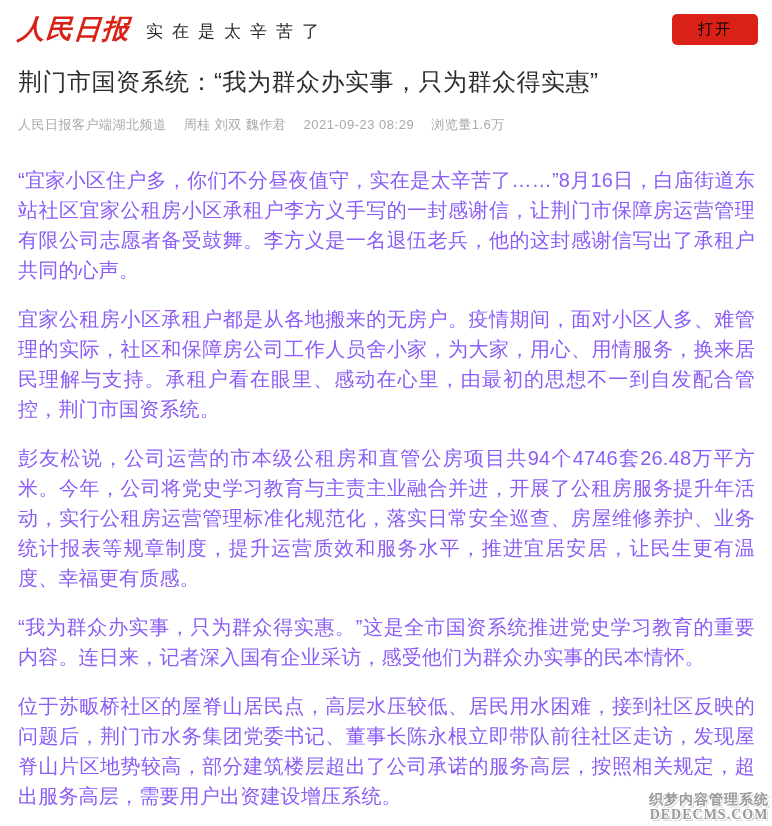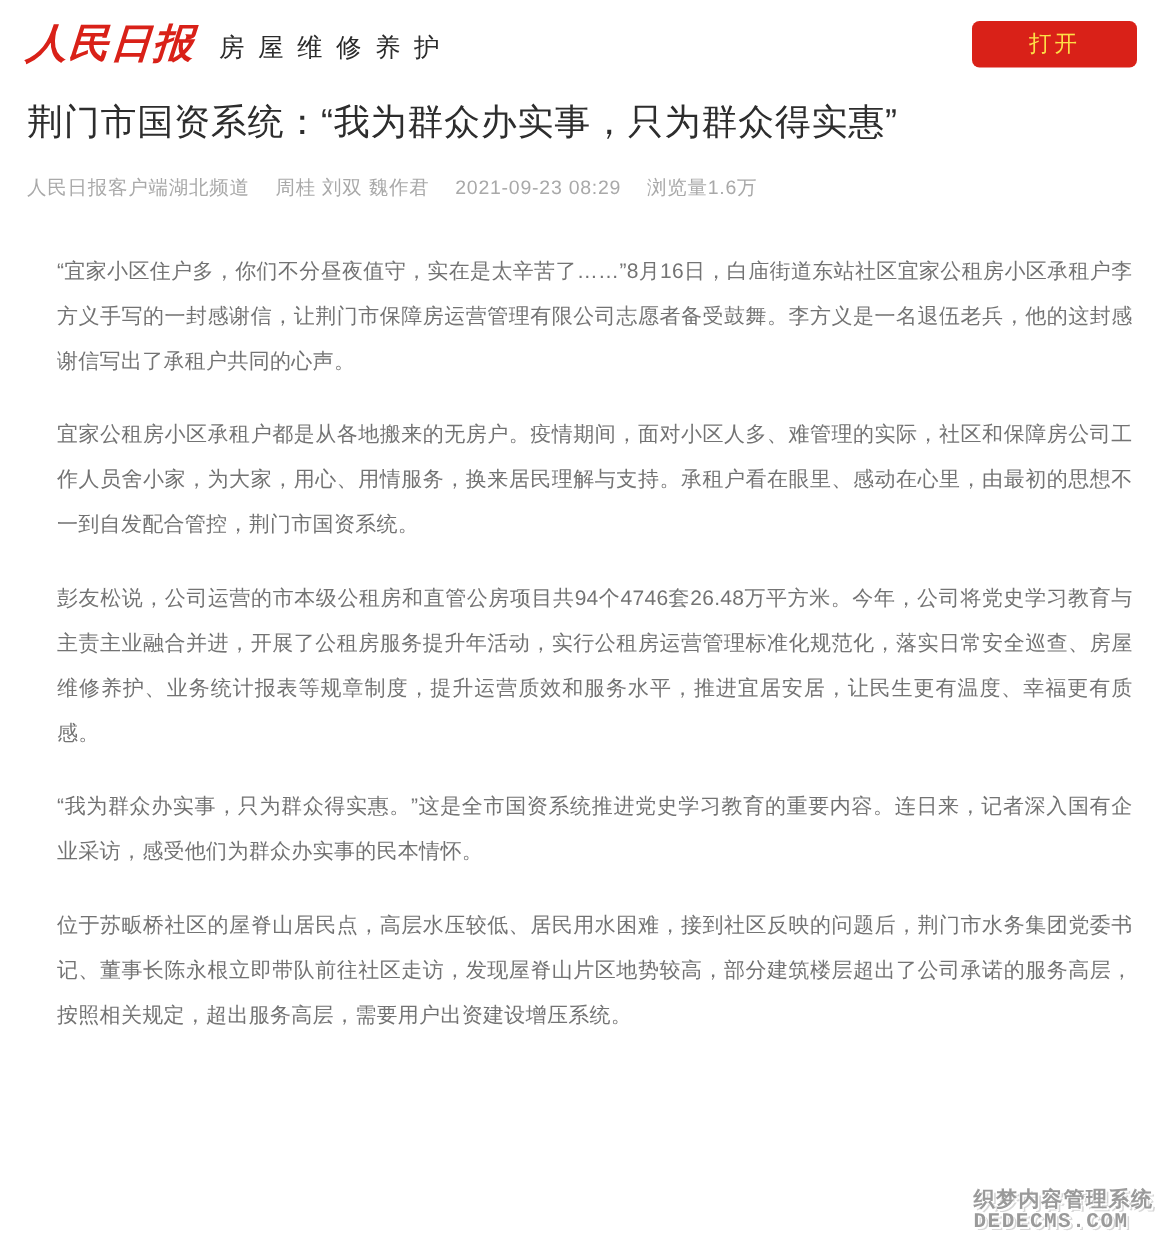--- a/index.html
+++ b/index.html
@@ -38,25 +38,25 @@
     margin-left: 16px;
     font-size: 17px;
     color: #2b2b2b;
     letter-spacing: 9px;
     padding-top: 4px;
     white-space: nowrap;
   }
   .open-btn {
     margin-left: auto;
     background: var(--accent, #da2019);
-    color: #fde047;
+    color: #000000;
     border: none;
     border-radius: 5px;
     font-size: 15px;
-    padding: 6px 38px;
+    padding: 6px 26px;
     cursor: pointer;
     font-family: Liberation Sans, sans-serif;
     letter-spacing: 2px;
   }
   
   .title {
     margin: 20px 18px 0 18px;
     font-size: 24px;
     line-height: 32px;
     font-weight: 400;
@@ -70,53 +70,52 @@
     letter-spacing: 0.5px;
     white-space: nowrap;
   }
   .meta span { margin-right: 13px; }
   .meta span:last-child { margin-right: 0; }
   
   .body {
     margin: 31px 17px 0 18px;
   }
   .body p {
-    font-size: 14px;
+    font-size: 20px;
     line-height: 30px;
-    color: #737373;
+    color: #8b5cf6;
     text-align: justify;
     margin-bottom: 19px;
     letter-spacing: 0.2px;
-    margin-left: 20px;
   }
   .body p:last-child { margin-bottom: 0; }
   
   .watermark {
     position: absolute;
     right: 3px;
     bottom: 3px;
-    text-align: left;
+    text-align: center;
     font-weight: bold;
     color: #9a9a9a;
     text-shadow: 1px 1px 0 #ffffff, 2px 2px 0 #d6d6d6;
     line-height: 16px;
     letter-spacing: 1px;
     user-select: none;
   }
   .watermark .wm-cn { font-size: 14px; }
-  .watermark .wm-en { font-size: 14px; font-family: Liberation Mono, monospace; }
+  .watermark .wm-en { font-size: 14px; font-family: Liberation Serif, serif; }
 </style>
 </head>
 <body>
 
 <div class="page">
 
   <header class="header">
     <span class="logo">人民日报</span>
-    <span class="tagline">房屋维修养护</span>
+    <span class="tagline">实在是太辛苦了</span>
     <button class="open-btn">打开</button>
   </header>
 
   <h1 class="title">荆门市国资系统：“我为群众办实事，只为群众得实惠”</h1>
 
   <div class="meta">
     <span>人民日报客户端湖北频道</span>
     <span>周桂 刘双 魏作君</span>
     <span>2021-09-23 08:29</span>
     <span>浏览量1.6万</span>

